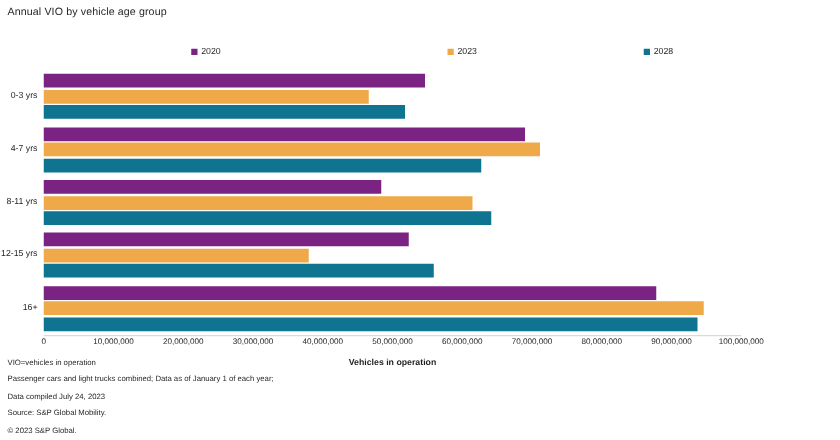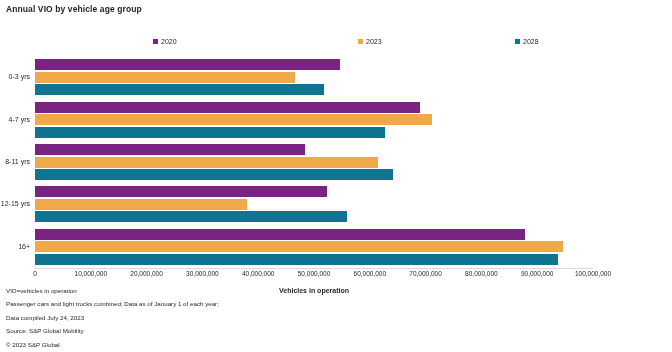--- a/index.html
+++ b/index.html
@@ -13,21 +13,21 @@
     font-family: "Liberation Sans", sans-serif;
     color: #231f20;
     overflow: hidden;
     position: relative;
   }
   #chart-title {
     position: absolute;
     left: 6px;
     top: 4px;
     font-size: 8.5px;
-    font-weight: bold;
+    font-weight: normal;
     letter-spacing: 0.1px;
     color: #231f20;
   }
   
   #legend {
     position: absolute;
     left: 35px;
     top: 38px;
     width: 558px;
     height: 14px;

